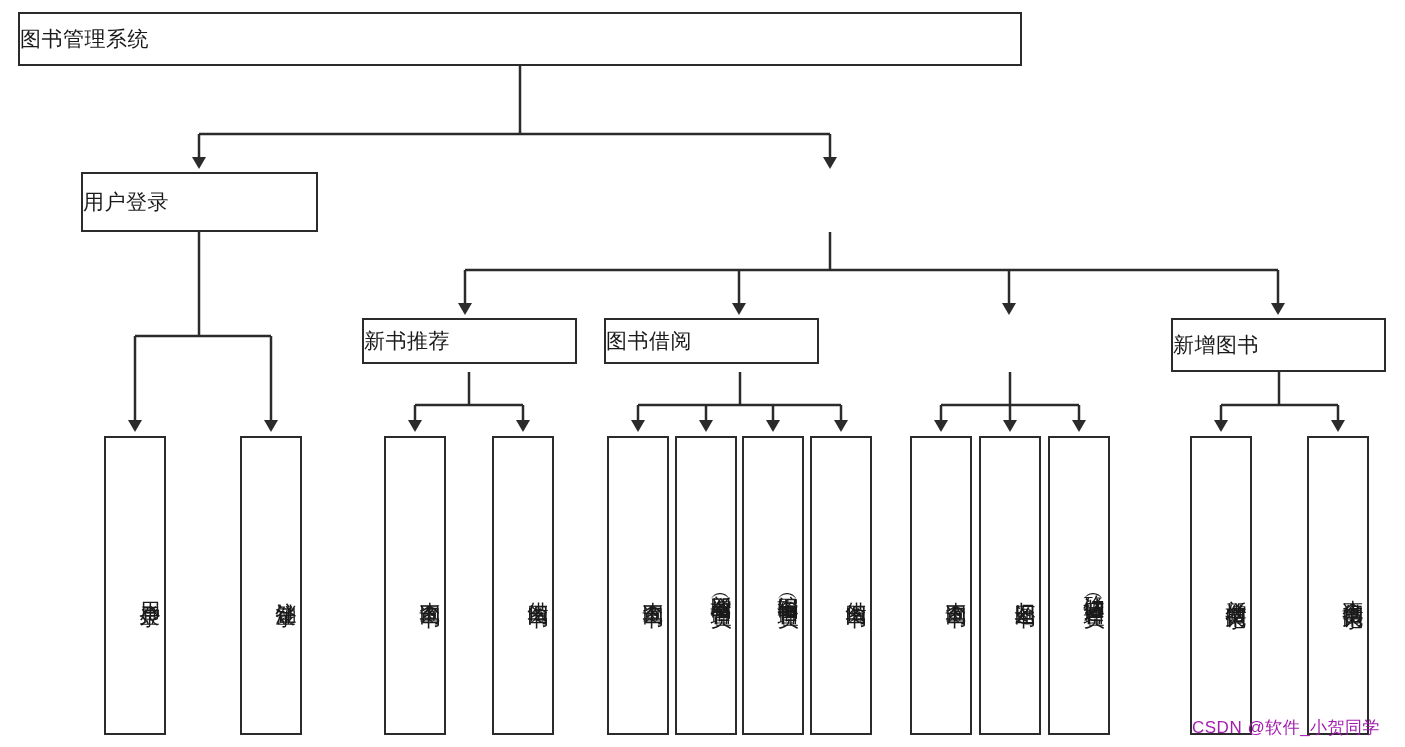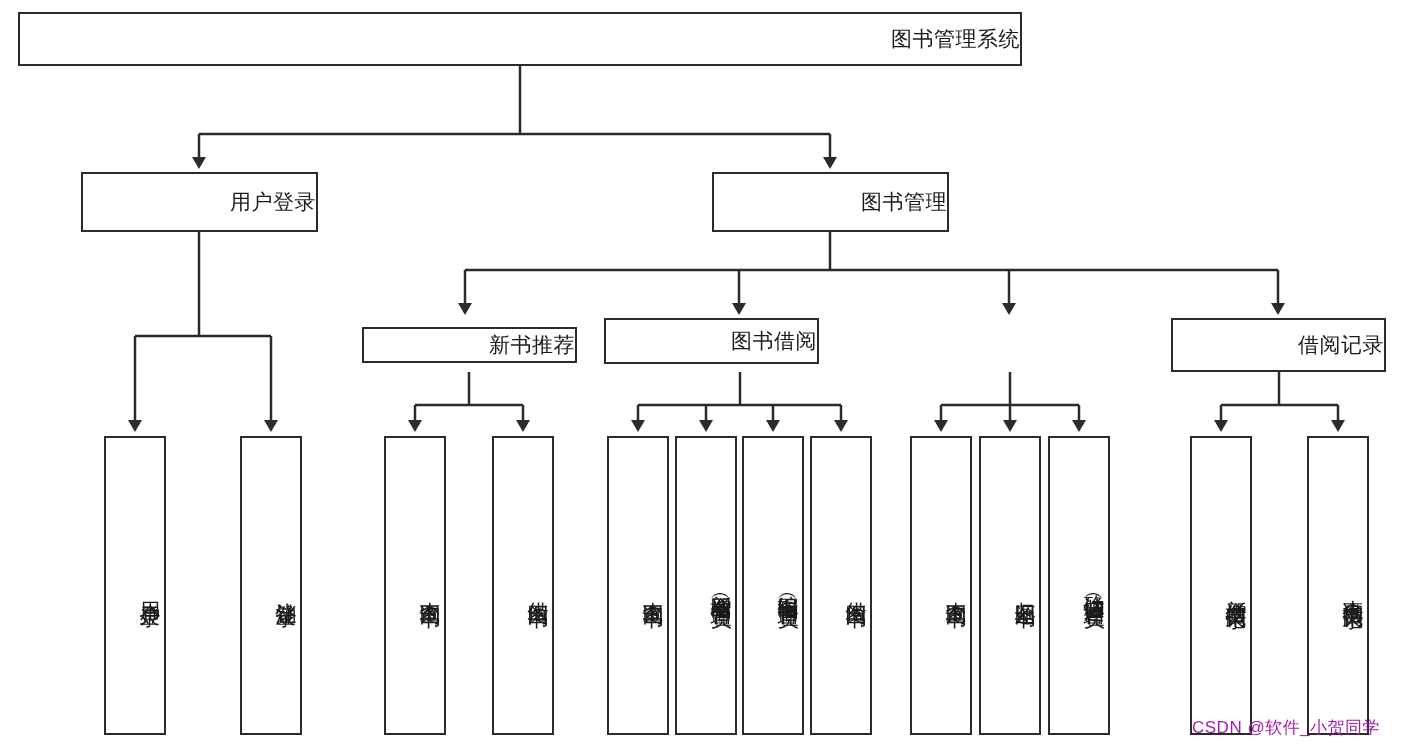--- a/index.html
+++ b/index.html
@@ -23,21 +23,21 @@
     height: 747px;
     pointer-events: none;
   }
   .node {
     position: absolute;
     box-sizing: border-box;
     border: 2px solid #2b2b2b;
     background: #ffffff;
     display: flex;
     align-items: center;
-    justify-content: flex-end;
+    justify-content: flex-start;
     color: #1a1a1a;
   }
   .node-h {
     font-size: 21px;
     letter-spacing: 0.5px;
     white-space: nowrap;
   }
   .node-v {
     writing-mode: vertical-rl;
     text-orientation: upright;
@@ -117,32 +117,29 @@
     </g>
   </svg>
 
   <div class="node node-h" style="left:18px; top:12px; width:1004px; height:54px;">
     <span>图书管理系统</span>
   </div>
 
   <div class="node node-h" style="left:81px; top:172px; width:237px; height:60px;">
     <span>用户登录</span>
   </div>
-  <div class="node node-h" style="left:712px; top:172px; width:237px; height:60px;">
-    <span>图书管理</span>
-  </div>
 
-  <div class="node node-h" style="left:362px; top:318px; width:215px; height:36px;margin-top:9px;">
+  <div class="node node-h" style="left:362px; top:318px; width:215px; height:46px;">
     <span>新书推荐</span>
   </div>
   <div class="node node-h" style="left:604px; top:318px; width:215px; height:46px;">
     <span>图书借阅</span>
   </div>
   <div class="node node-h" style="left:1171px; top:318px; width:215px; height:54px;">
-    <span>借阅记录</span>
+    <span>新增图书</span>
   </div>
 
   <div class="node node-v" style="left:104px; top:436px; width:62px; height:299px;">
     <span>用户登录</span>
   </div>
   <div class="node node-v" style="left:240px; top:436px; width:62px; height:299px;">
     <span>注销登录</span>
   </div>
 
   <div class="node node-v" style="left:384px; top:436px; width:62px; height:299px;">

